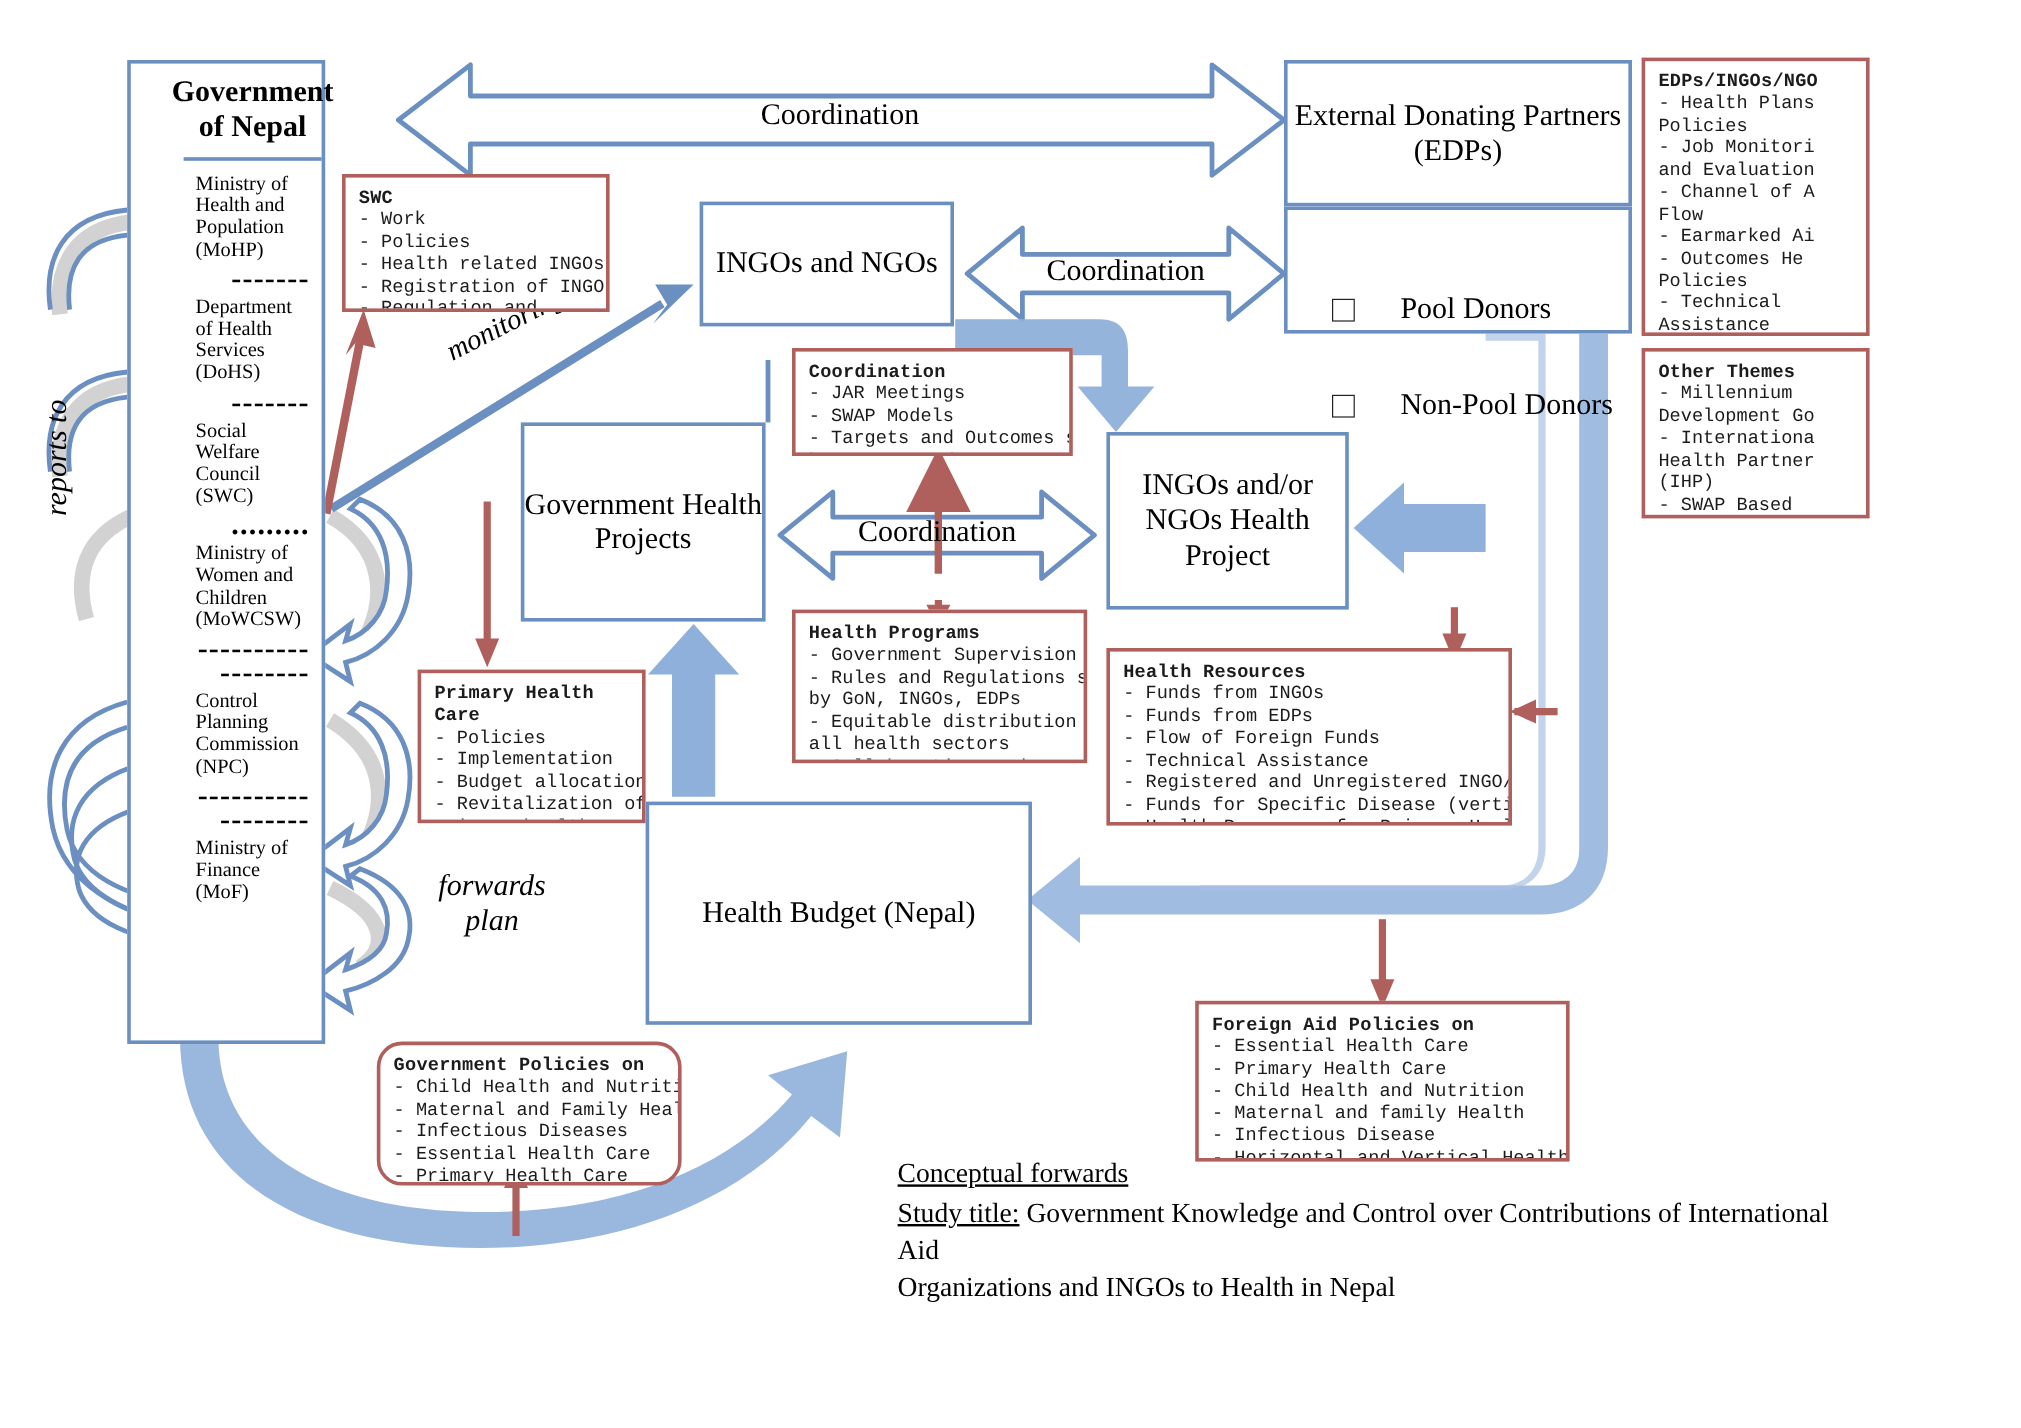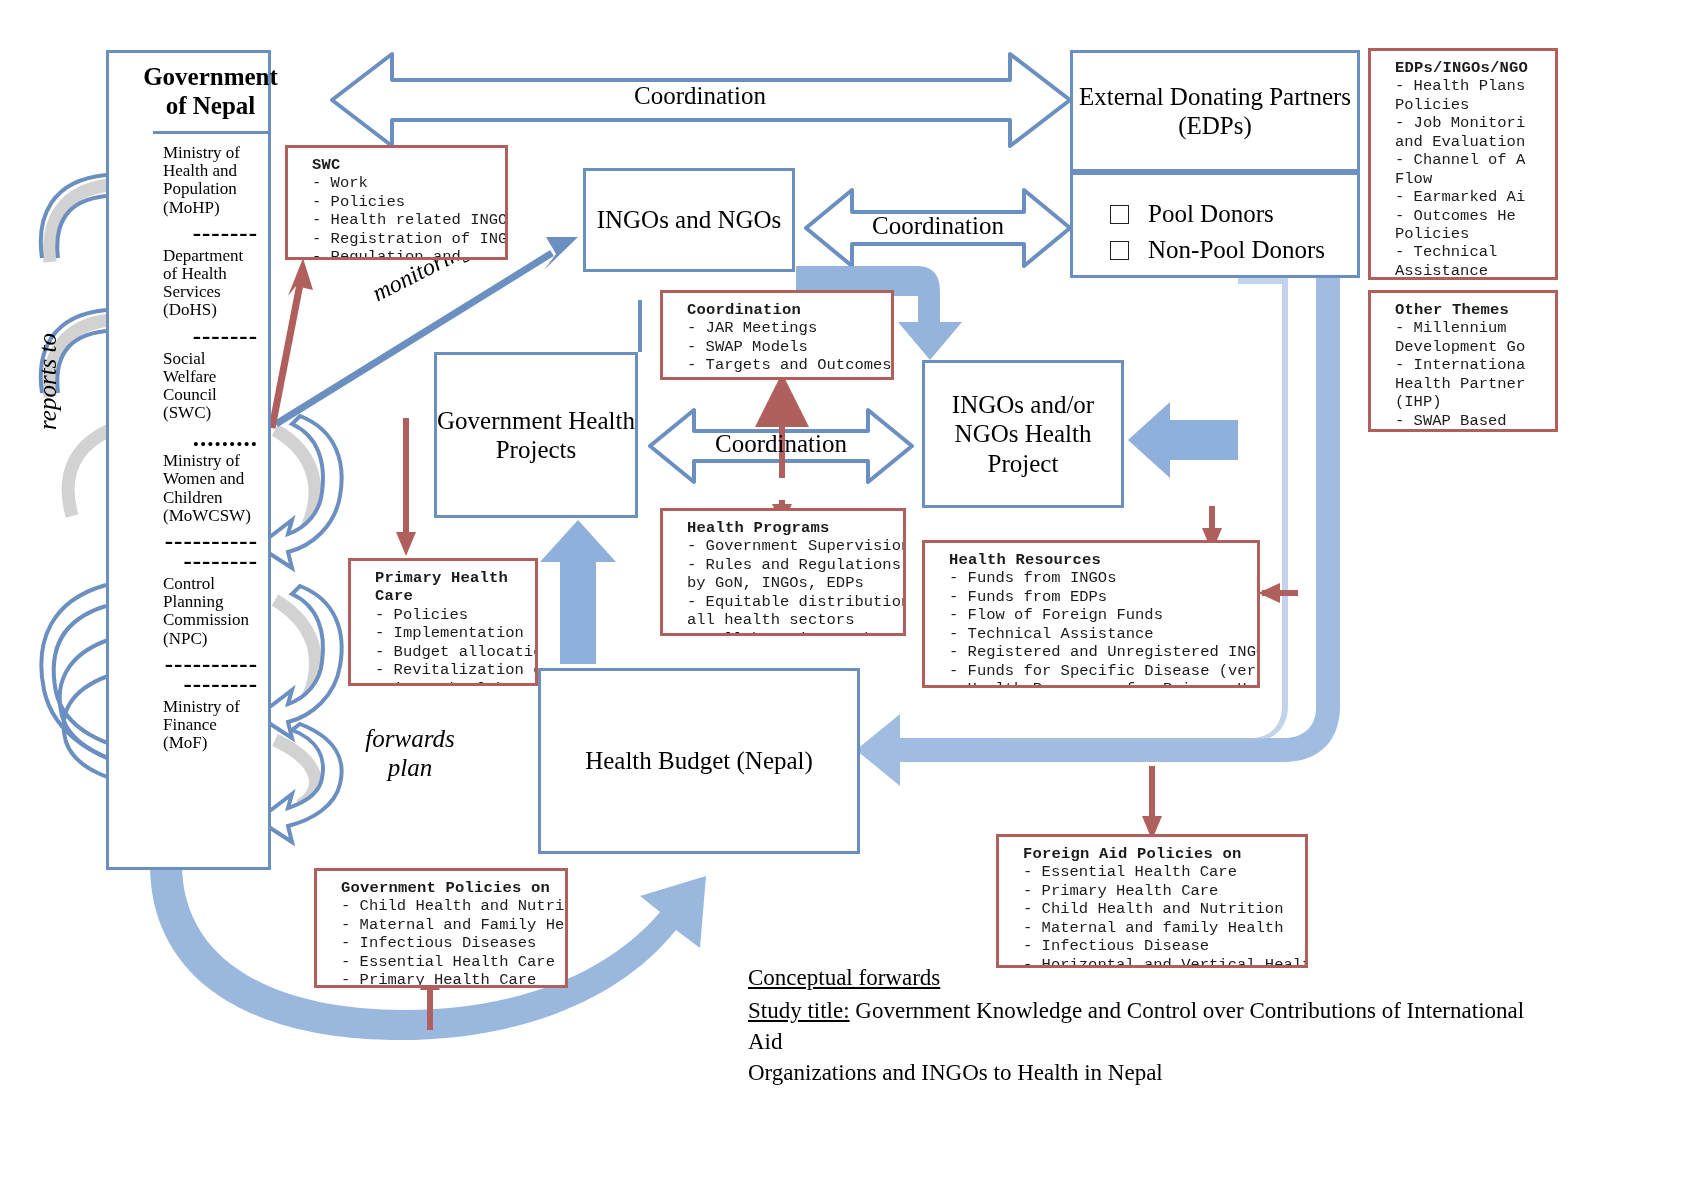--- a/index.html
+++ b/index.html
@@ -11,21 +11,21 @@
   svg.layer{position:absolute;left:0;top:0;width:1684px;height:1190px;pointer-events:none;}
 
   
   .bluebox{
     position:absolute;border:3px solid #6b8fc0;background:#ffffff;
     box-sizing:border-box;display:flex;align-items:center;justify-content:center;
     text-align:center;font-size:25px;line-height:1.18;color:#000;
   }
   .redbox{
     position:absolute;border:3px solid #b0605c;background:#ffffff;
-    box-sizing:border-box;padding:8px 10px 6px 24px;
+    box-sizing:border-box;padding:8px 10px 6px 11px;
     font-family:"Liberation Mono", monospace;
     font-size:15.5px;line-height:1.19;color:#1b1b1b;overflow:hidden;
   }
   .redbox .hd{font-weight:bold;display:block;letter-spacing:.2px;}
   .redbox .li{display:block;white-space:pre;}
 
   
   #gon-col{position:absolute;left:106px;top:50px;width:165px;height:820px;
            border:3px solid #6b8fc0;background:#fff;box-sizing:border-box;padding-left:44px;}
   #gon-head{height:78px;border-bottom:3px solid #6b8fc0;display:flex;align-items:center;
@@ -39,21 +39,21 @@
   #reports-to{left:34px;top:430px;transform:rotate(-90deg);transform-origin:left top;
               white-space:nowrap;}
   #forwards-plan{left:350px;top:725px;width:120px;text-align:center;line-height:1.15;}
   #monitoring-lbl{position:absolute;left:368px;top:283px;font-style:italic;font-size:24px;
                   transform:rotate(-27deg);transform-origin:left top;white-space:nowrap;}
 
   .coordlabel{position:absolute;font-size:25px;color:#000;text-align:center;}
 
   
   #donors{position:absolute;left:1110px;top:196px;font-size:25px;line-height:1.45;}
-  #donors .row{display:flex;align-items:center;gap:19px;}
+  #donors .row{display:flex;align-items:center;gap:38px;margin-top:44px;}
   .chk{display:inline-block;width:17px;height:17px;border:1.5px solid #222;background:#fff;}
 
   
   #caption{position:absolute;left:748px;top:962px;width:800px;font-size:23px;line-height:1.35;color:#000;}
   #caption .u{text-decoration:underline;}
   #caption .l1{display:block;margin-bottom:2px;}
 </style>
 </head>
 <body>
 
@@ -319,21 +319,21 @@
     <span class="li">- Funds from INGOs</span>
     <span class="li">- Funds from EDPs</span>
     <span class="li">- Flow of Foreign Funds</span>
     <span class="li">- Technical Assistance</span>
     <span class="li">- Registered and Unregistered INGO/NGO</span>
     <span class="li">- Funds for Specific Disease (vertical)</span>
     <span class="li">- Health Resources for Primary Health</span>
 
   </div>
 
-  <div class="redbox" style="left:314px;top:868px;width:254px;height:120px;">
+  <div class="redbox" style="left:314px;top:868px;width:254px;height:120px;border-radius:21px;">
     <span class="hd">Government Policies on</span>
     <span class="li">- Child Health and Nutrition</span>
     <span class="li">- Maternal and Family Health</span>
     <span class="li">- Infectious Diseases</span>
     <span class="li">- Essential Health Care</span>
     <span class="li">- Primary Health Care</span>
 
   </div>
 
   <div class="redbox" style="left:996px;top:834px;width:312px;height:134px;">

